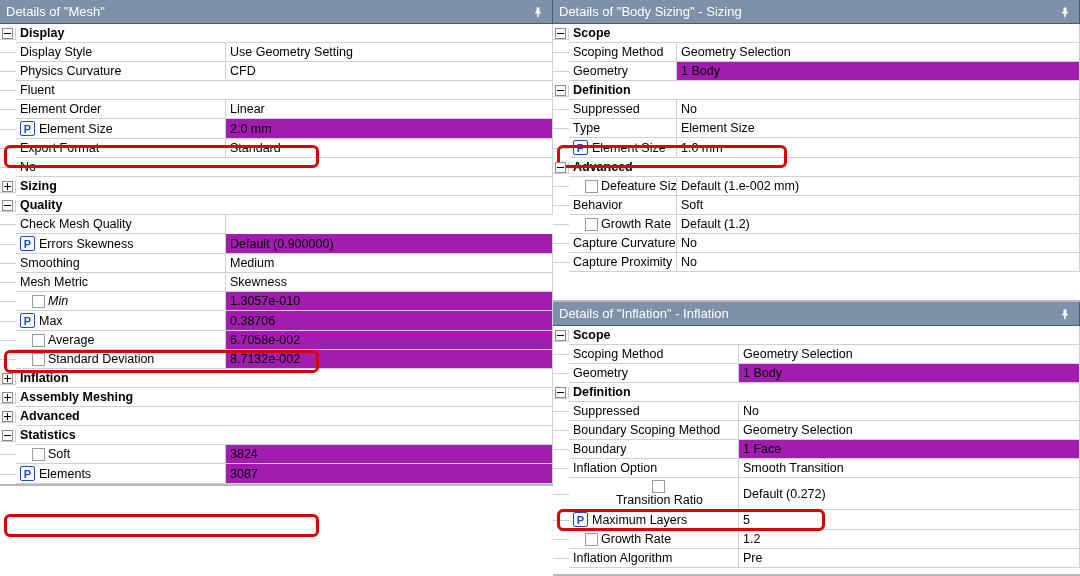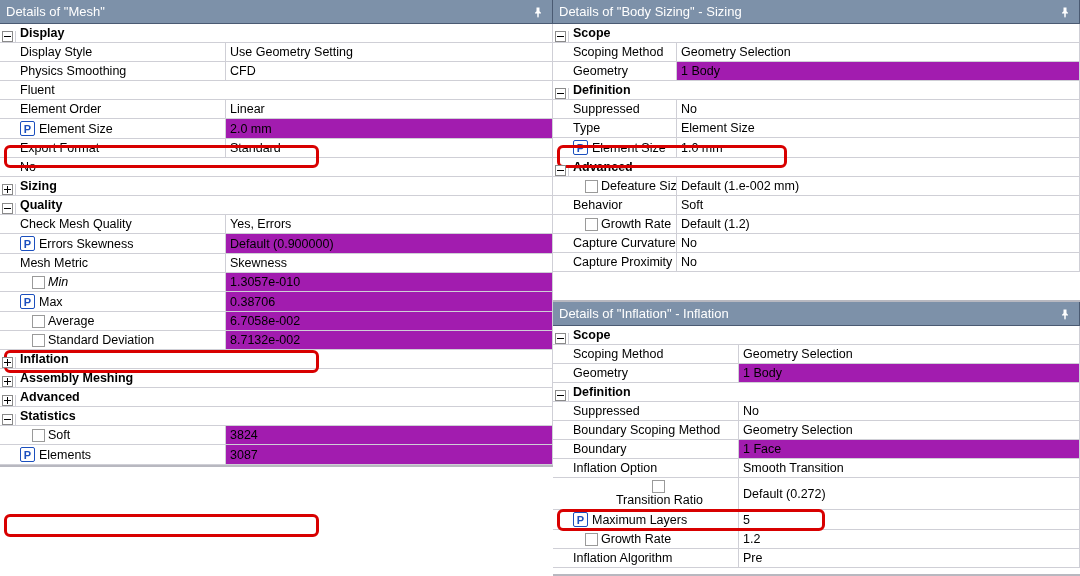--- a/index.html
+++ b/index.html
@@ -7,21 +7,21 @@
   .root{display:flex;width:1080px;height:576px;overflow:hidden}
   .col{display:flex;flex-direction:column}
   .col-left{width:553px}
   .col-right{width:527px}
   .panel{display:flex;flex-direction:column;border-bottom:2px solid #b8b8c0}
   .panel-title{background:#7d91a9;color:#fff;display:flex;align-items:center;padding:3px 8px 3px 6px;font-size:13px;height:24px;border-right:1px solid #4a5a72;border-bottom:1px solid #4a5a72;position:relative}
   .panel-title .spacer{flex:1}
   .pin{width:12px;height:12px;position:relative}
   .pin svg{width:12px;height:12px;fill:#fff}
   .grid{display:block;background:#fff}
-  .grow{display:flex;align-items:flex-end}
+  .grow{display:flex;align-items:center}
   .gut{width:16px;flex:0 0 16px;display:flex;align-items:center;justify-content:center;border-right:1px solid #cfcfd6;border-bottom:1px solid #cfcfd6;background:#fff}
   .expander{width:11px;height:11px;border:1px solid #8a8a8a;background:#fff;display:flex;align-items:center;justify-content:center;position:relative}
   .expander::before,.expander::after{content:"";position:absolute;background:#000}
   .expander::before{width:7px;height:1px}
   .expander.plus::after{height:7px;width:1px}
   .hdr{display:flex;align-items:center;font-weight:bold;padding:2px 4px;border-bottom:1px solid #cfcfd6;border-right:1px solid #cfcfd6;flex:1;background:#fff}
   .crow{display:flex;flex:1}
   .c-label,.c-value{padding:2px 4px;border-right:1px solid #cfcfd6;border-bottom:1px solid #cfcfd6;display:flex;align-items:center;min-width:0;white-space:nowrap;overflow:hidden}
   .c-label{width:var(--label-w)}
   .c-value{flex:1}
@@ -60,21 +60,21 @@
               <div class="c-label">
                 <span>Display Style</span>
               </div>
               <div class="c-value">Use Geometry Setting</div>
             </div>
           </div>
           <div class="grow">
             <div class="gut"></div>
             <div class="crow">
               <div class="c-label">
-                <span>Physics Smoothing</span>
+                <span>Physics Curvature</span>
               </div>
               <div class="c-value">CFD</div>
             </div>
           </div>
           <div class="grow">
             <div class="gut"></div>
             <div class="crow">
               <div class="c-value">Fluent</div>
             </div>
           </div>
@@ -124,31 +124,39 @@
               <div class="expander "></div>
             </div>
             <div class="hdr">Quality</div>
           </div>
           <div class="grow">
             <div class="gut"></div>
             <div class="crow">
               <div class="c-label">
                 <span>Check Mesh Quality</span>
               </div>
-              <div class="c-value">Yes, Errors</div>
             </div>
           </div>
           <div class="grow">
             <div class="gut"></div>
             <div class="crow">
               <div class="c-label">
                 <span class="p-badge">P</span>
                 <span>Errors Skewness</span>
               </div>
               <div class="c-value v-grey">Default (0.900000)</div>
+            </div>
+          </div>
+          <div class="grow">
+            <div class="gut"></div>
+            <div class="crow">
+              <div class="c-label">
+                <span>Smoothing</span>
+              </div>
+              <div class="c-value">Medium</div>
             </div>
           </div>
           <div class="grow">
             <div class="gut"></div>
             <div class="crow">
               <div class="c-label">
                 <span>Mesh Metric</span>
               </div>
               <div class="c-value">Skewness</div>
             </div>

